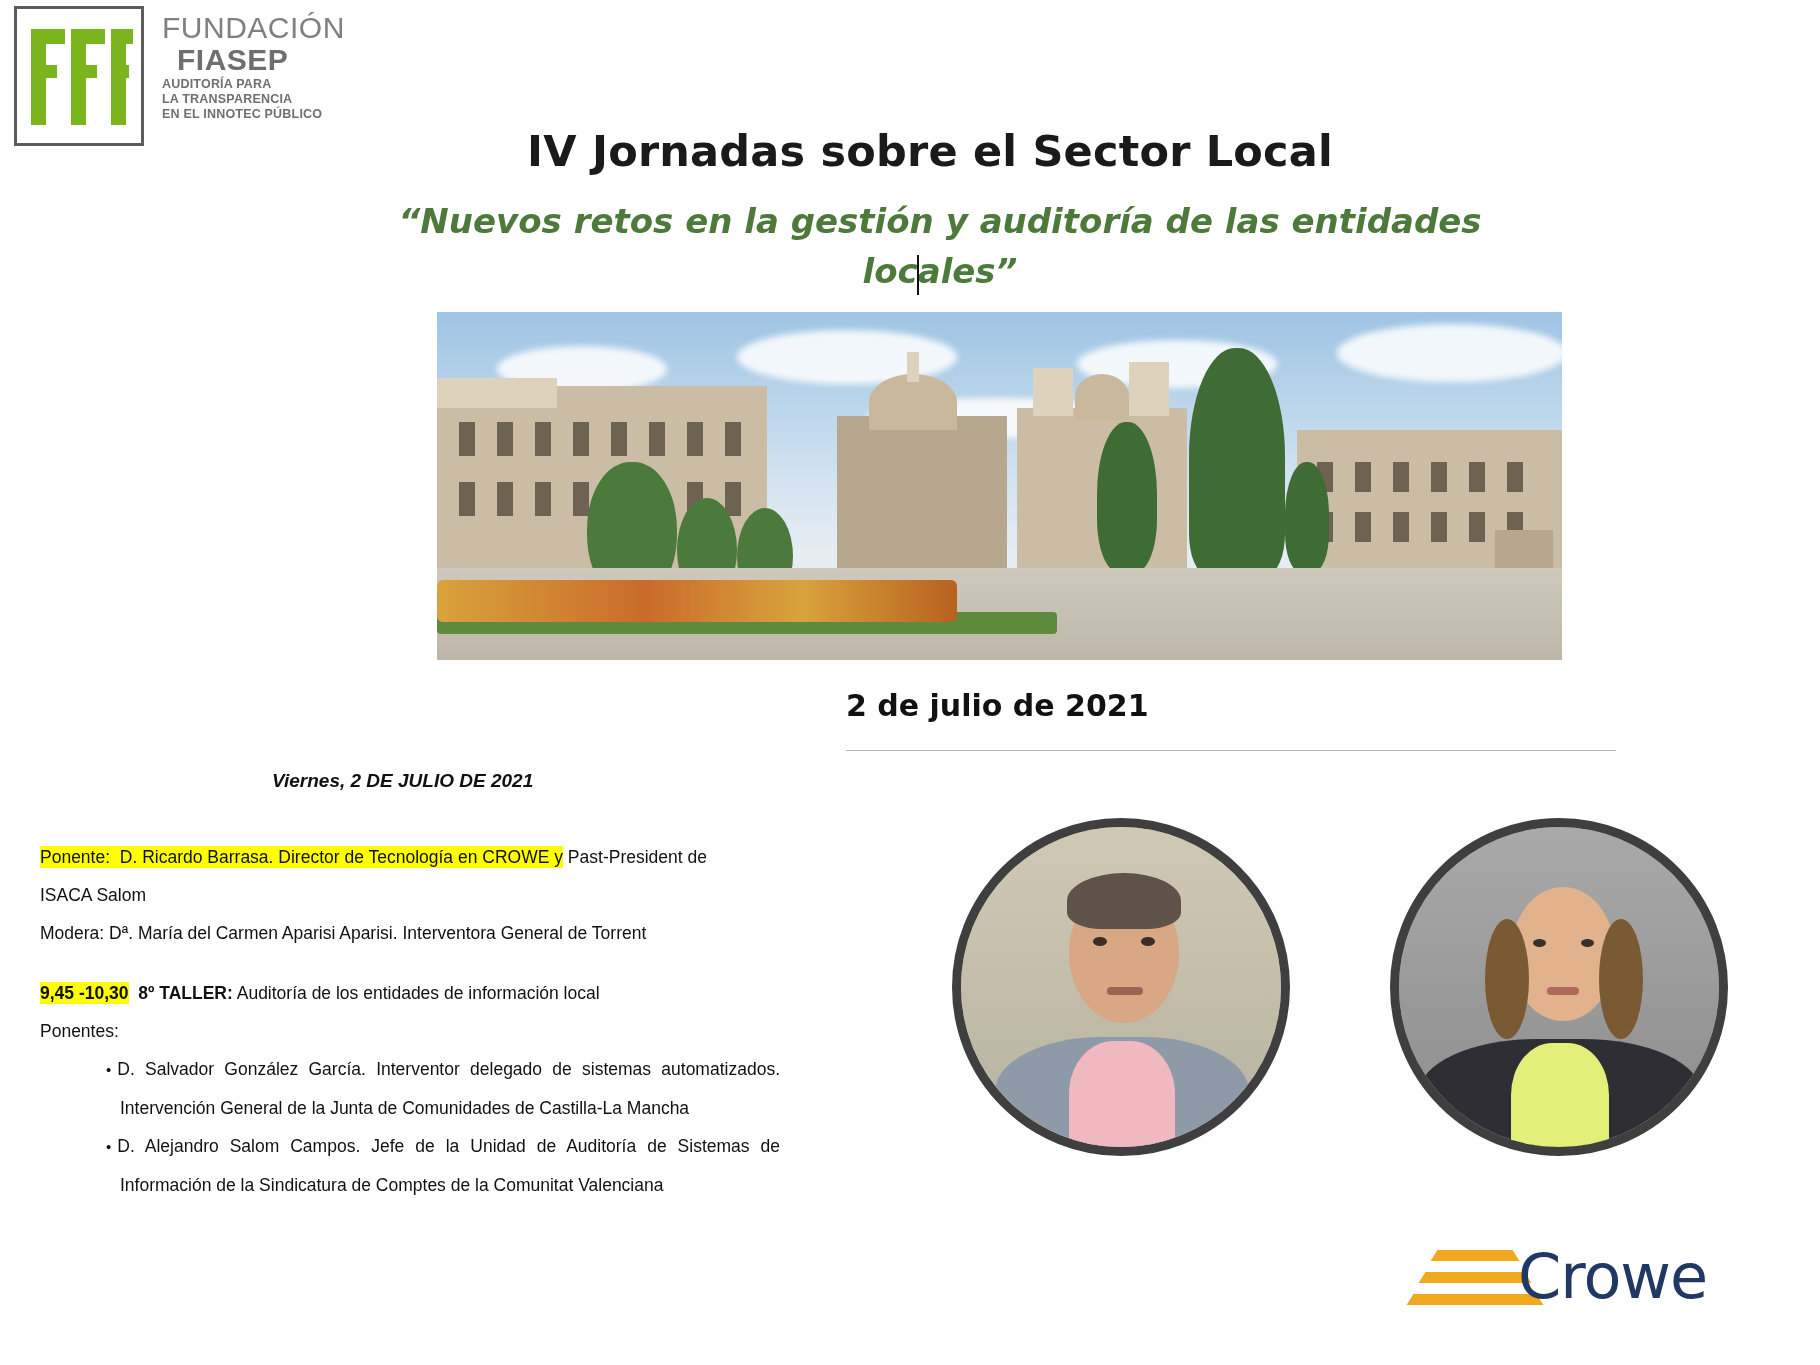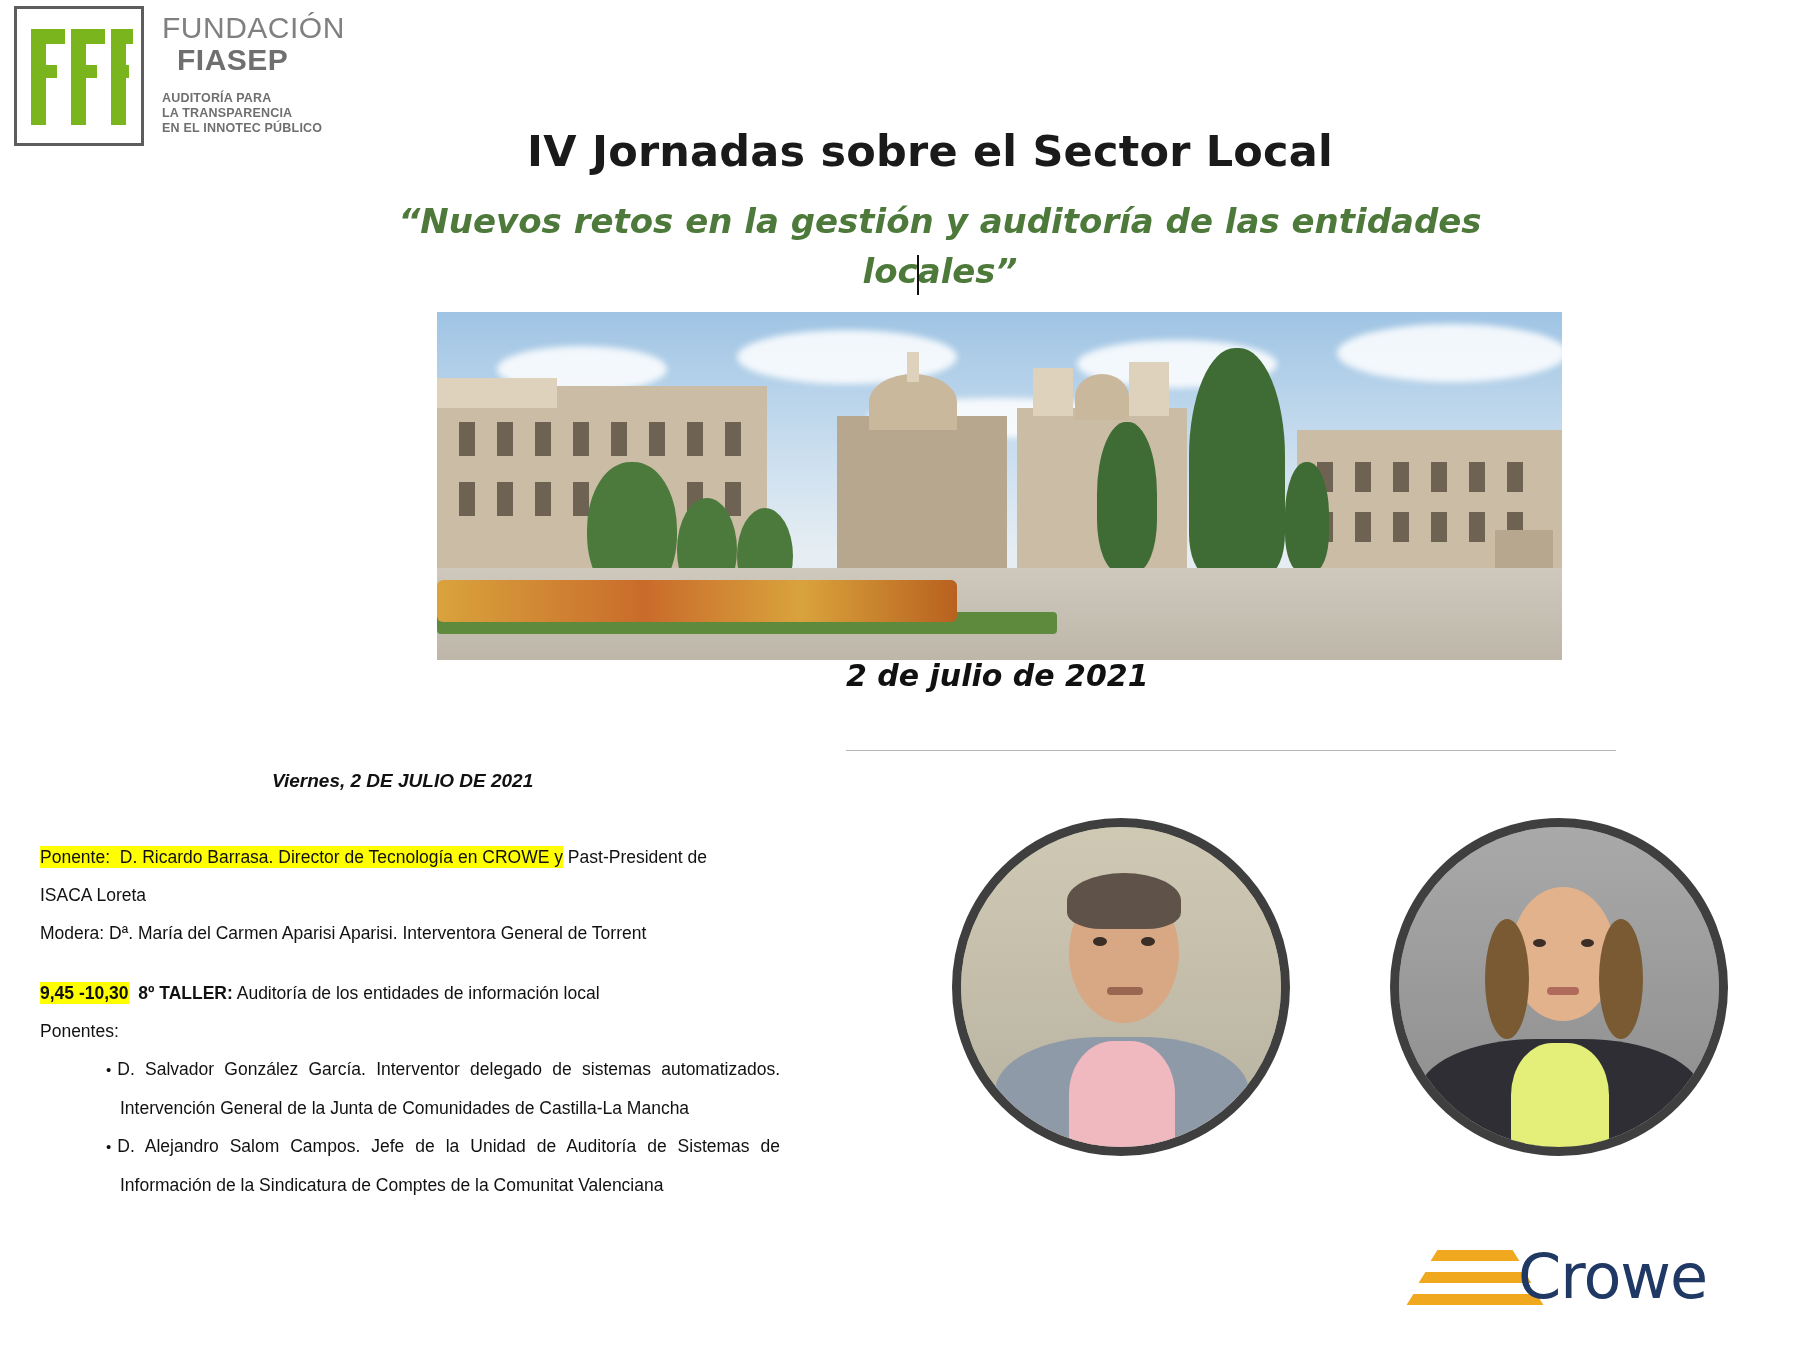--- a/index.html
+++ b/index.html
@@ -63,21 +63,21 @@
     font-weight: bold;
     line-height: 32px;
     margin-left: 15px;
   }
   .logo-sub {
     font-size: 12.5px;
     color: #6f6f6f;
     font-weight: bold;
     line-height: 15px;
     letter-spacing: 0.2px;
-    margin-top: 15px;
+    margin-top: 1px;
   }
 
   
   #title-main {
     position: absolute;
     left: 320px;
     top: 126px;
     width: 1220px;
     text-align: center;
     font-family: "DejaVu Sans", sans-serif;
@@ -170,24 +170,23 @@
   .dome {
     position: absolute;
     background: #c9b89c;
     border-radius: 50% 50% 0 0;
   }
 
   
   #date-heading {
     position: absolute;
     left: 846px;
-    top: 658px;
+    top: 688px;
     font-family: "DejaVu Sans", sans-serif;
     font-weight: bold;
-    font-style: italic;
     font-size: 30px;
     color: #111111;
   }
   #date-rule {
     position: absolute;
     left: 846px;
     top: 750px;
     width: 770px;
     height: 1px;
     background: #b5b5b5;
@@ -396,21 +395,21 @@
 <div id="day-heading">Viernes, 2 DE JULIO DE 2021</div>
 
 <div id="program">
 
 
   <div class="p-line">
     <span class="hl">Ponente:</span><span class="hl">&nbsp;&nbsp;</span><span class="hl">D. Ricardo Barrasa. Director de Tecnología en CROWE y</span>
     <span>Past-President de</span>
   </div>
 
-  <div class="p-line">ISACA Loreta</div>
+  <div class="p-line">ISACA Salom</div>
 
   <div class="p-line">Modera: Dª. María del Carmen Aparisi Aparisi. Interventora General de Torrent</div>
 
   <div style="height:22px;"></div>
 
   <div class="p-line">
     <span class="hl b">9,45 -10,30</span>&nbsp;
     <span class="b">8º TALLER:</span>
     <span>Auditoría de los entidades de información local</span>
   </div>

